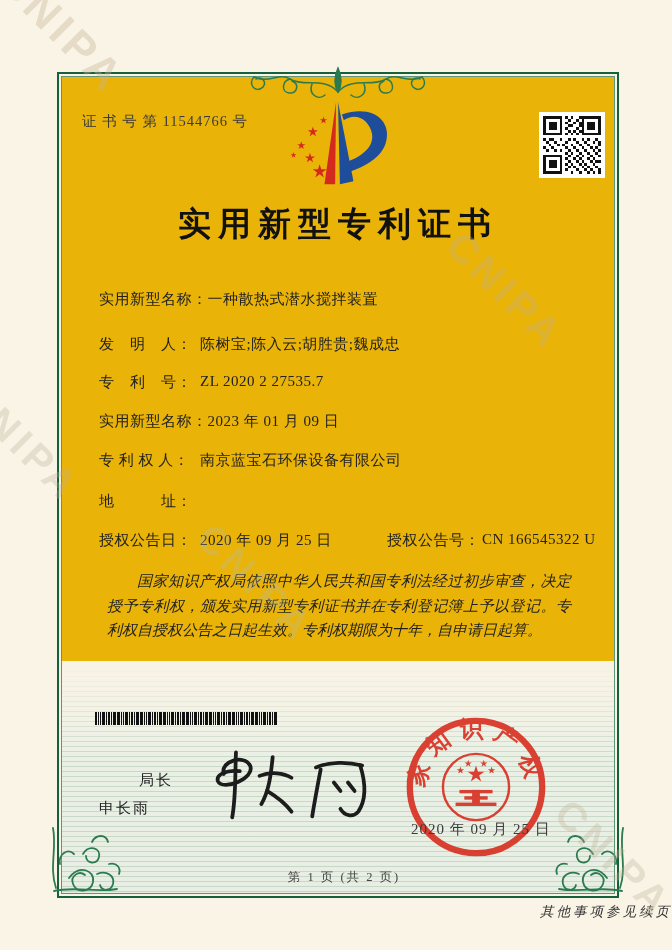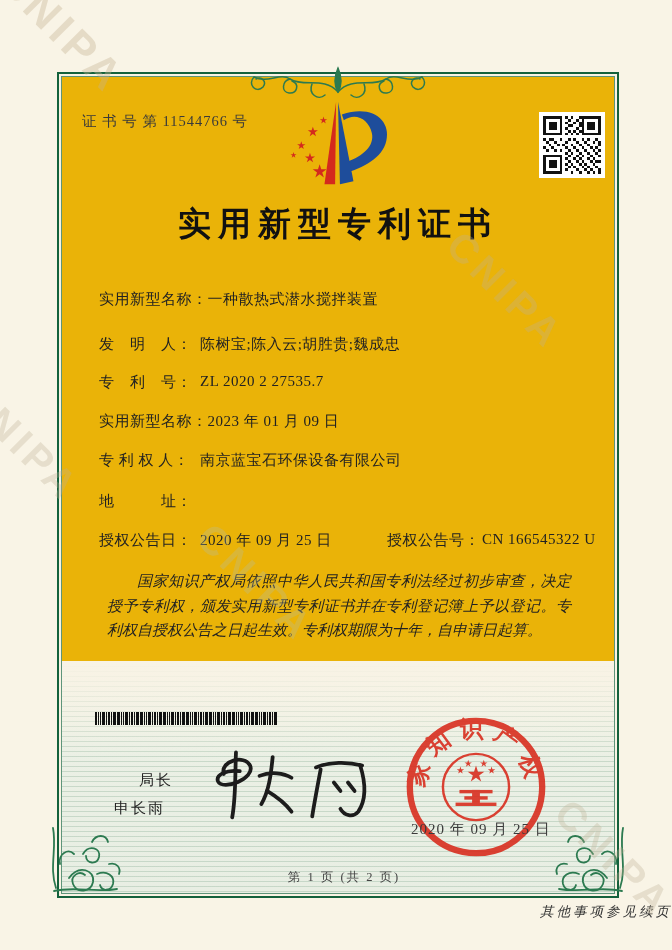--- a/index.html
+++ b/index.html
@@ -38,21 +38,21 @@
   .frow .val{letter-spacing:0.5px;color:#222;}
   .col2{position:absolute;left:288px;top:0;display:flex;white-space:nowrap;font-family:Liberation Serif, serif;}
 
   .body-text{position:absolute;left:40px;width:480px;top:487px;font-size:15px;
              line-height:24.5px;text-align:justify;font-style:italic;color:#222;}
   .body-text p{margin:8px;text-indent:2em;}
 
   .barcode{position:absolute;left:36px;top:638px;}
 
   .commissioner{position:absolute;left:40px;top:697px;font-size:15px;color:#222;letter-spacing:2px;margin-left:40px;}
-  .commissioner-name{position:absolute;left:40px;top:725px;font-size:15px;color:#222;letter-spacing:2px;margin-left:15px;}
+  .commissioner-name{position:absolute;left:40px;top:725px;font-size:15px;color:#222;letter-spacing:2px;}
   .signature{position:absolute;left:145px;top:668px;}
 
   .seal{position:absolute;left:344px;top:640px;opacity:0.88;}
   .seal-date{position:absolute;left:352px;top:746px;font-size:15px;color:#3b3b3b;
              letter-spacing:1px;z-index:4;white-space:nowrap;}
 
   .page-info{position:absolute;left:0;right:0;top:795px;text-align:center;
              font-size:12.5px;letter-spacing:2px;color:#444;padding-left:12px;}
 
   .cont-note{position:absolute;left:0;right:0;top:903px;text-align:right;font-size:13.5px;

